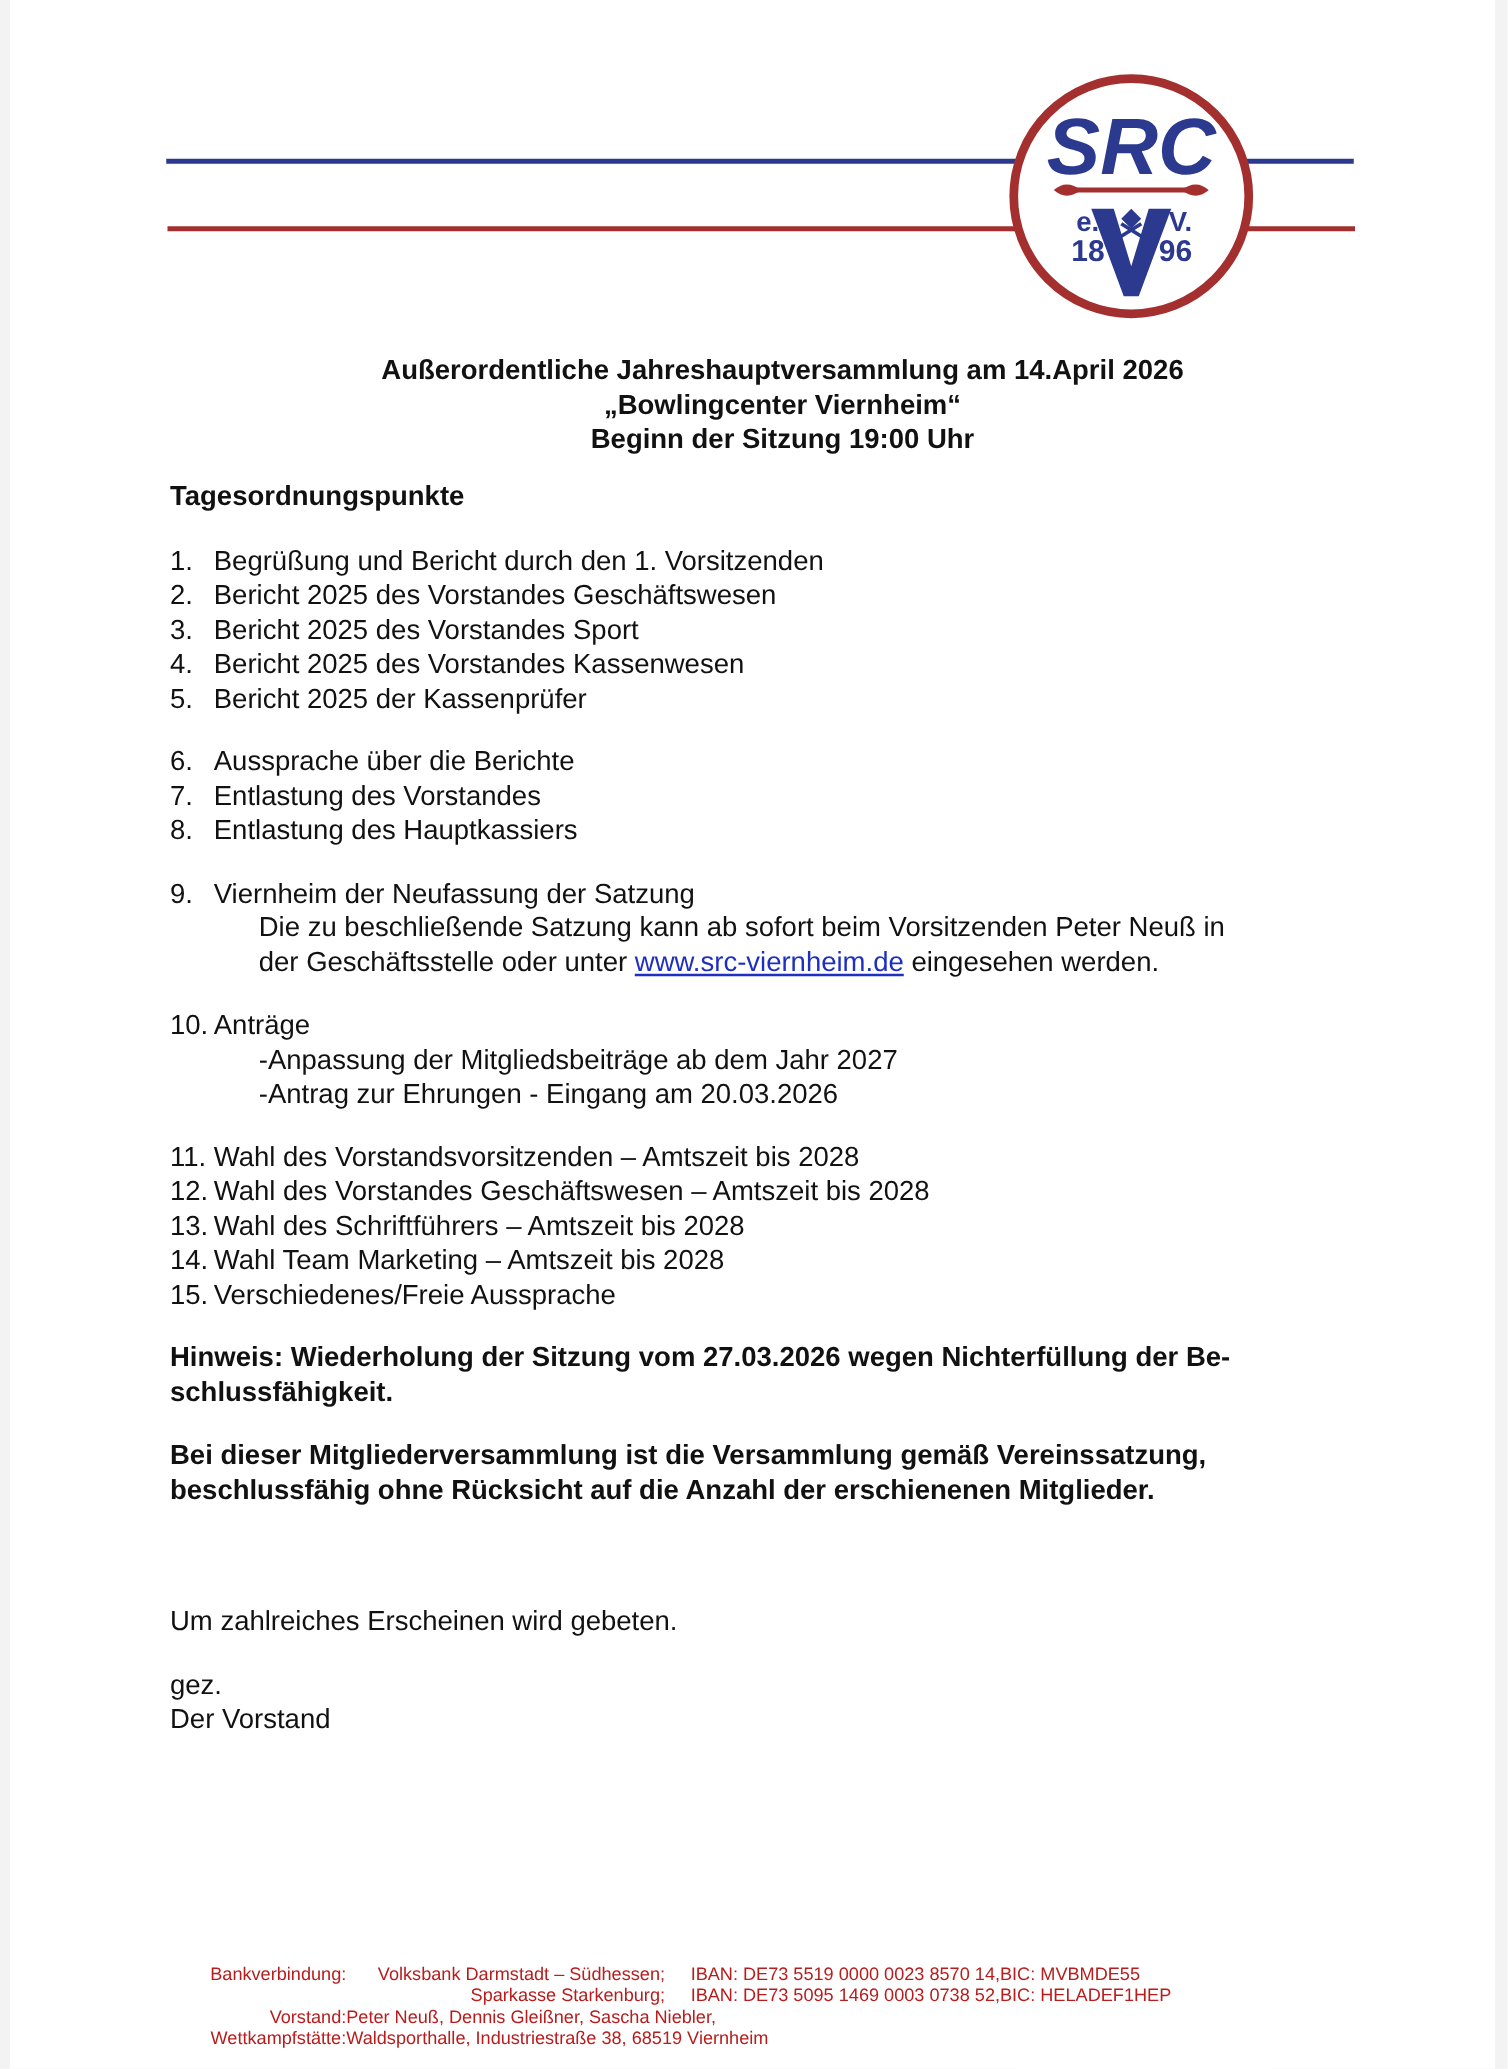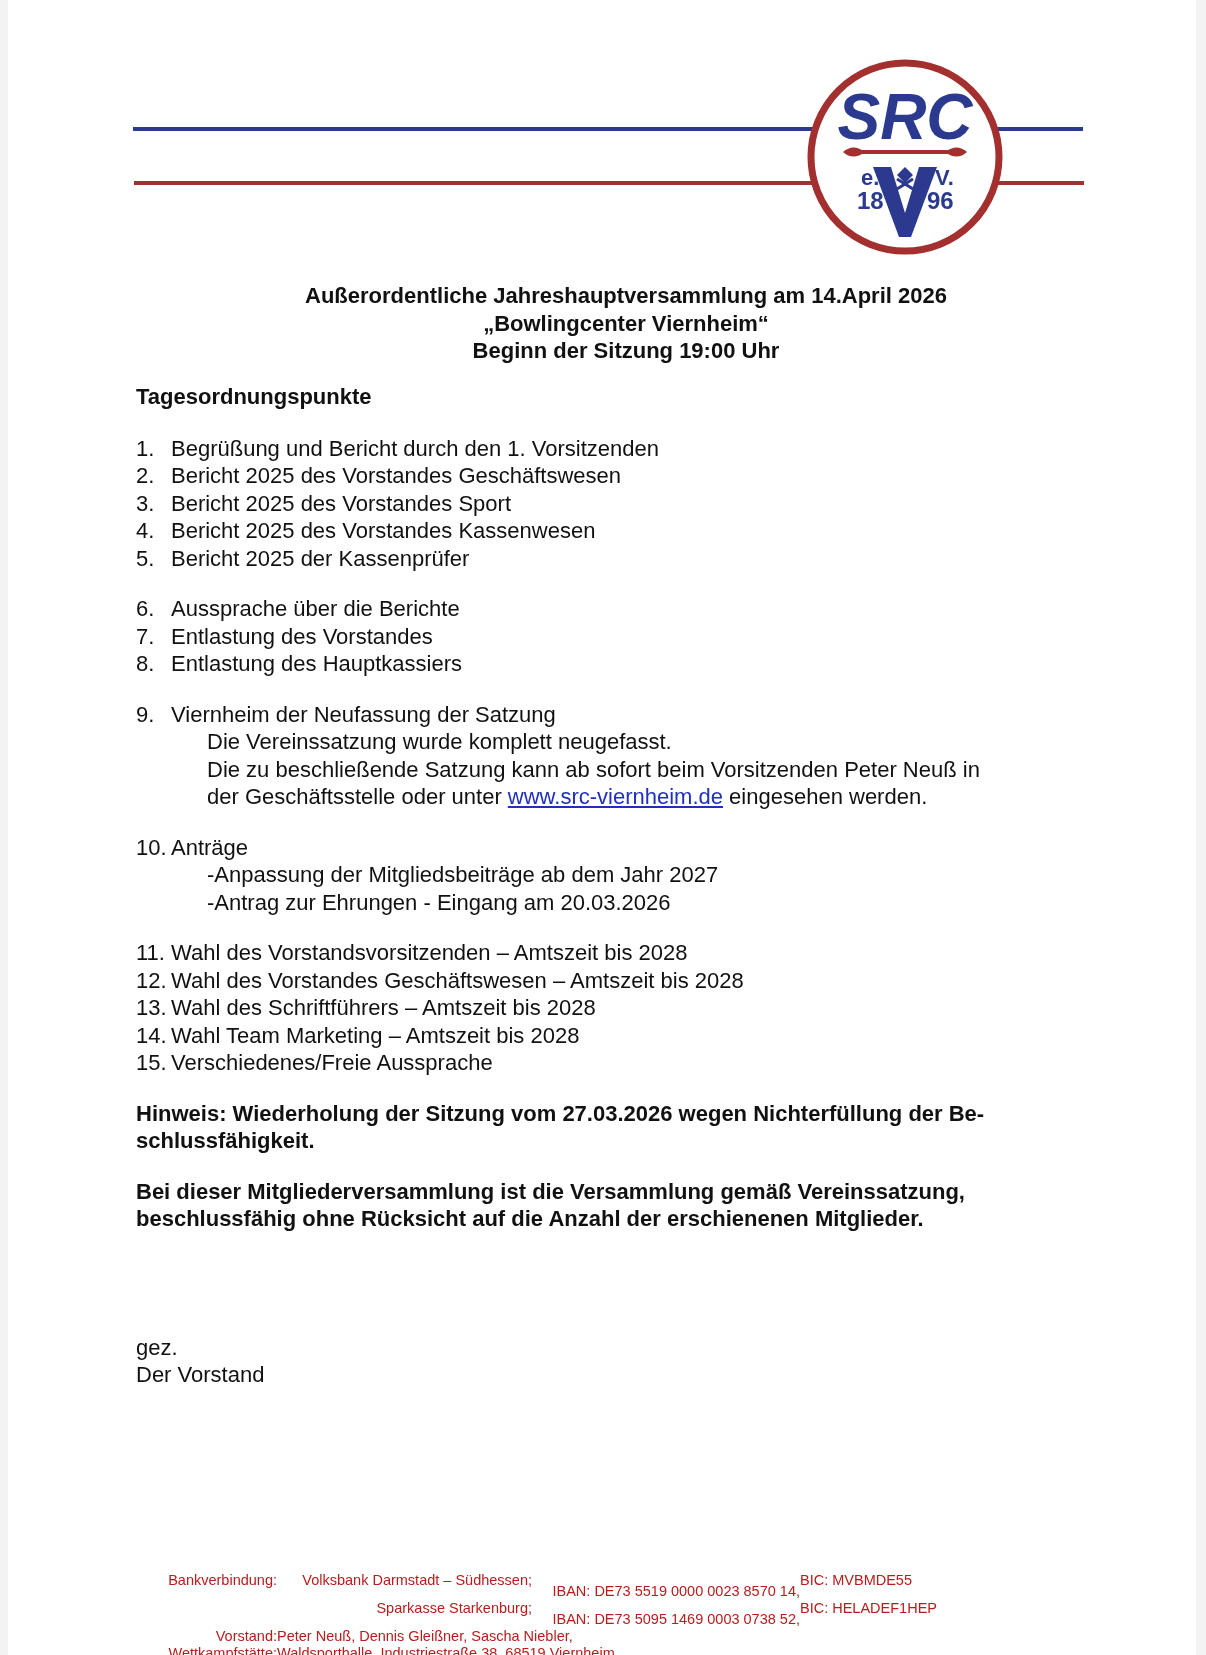--- a/index.html
+++ b/index.html
@@ -25,21 +25,21 @@
   .agenda .txt { flex: 1; }
   .gap { height: 23px; }
   .sub { padding-left: 71px; }
   .link { color: #1f2fbf; text-decoration: underline; }
   .bold { font-weight: bold; }
   .notice { margin: 0; }
   .footer { position: absolute; left: 136px; top: 1572px; font-size: 14.5px; line-height: 17px; color: #b91c1c; text-align: right; }
   .frow { display: flex; }
   .fc1 { width: 141px; }
   .fc2 { width: 255px; }
-  .fc3 { width: 268px; margin-top: 11px; }
+  .fc3 { width: 268px; }
 </style>
 </head>
 <body>
 
 <div class="page"></div>
 
 <div class="hline blue"></div>
 <div class="hline red"></div>
 
 <svg class="logo" viewBox="0 0 200 200">
@@ -104,21 +104,20 @@
         <span class="txt">Entlastung des Hauptkassiers</span>
       </li>
   </ul>
   <div class="gap"></div>
   <ul class="agenda">
     <li>
         <span class="num">9.</span>
         <span class="txt">Viernheim der Neufassung der Satzung</span>
       </li>
   </ul>
-  <div class="sub">Die Vereinssatzung wurde komplett neugefasst.</div>
   <div class="sub">Die zu beschließende Satzung kann ab sofort beim Vorsitzenden Peter Neuß in</div>
   <div class="sub"><span>der Geschäftsstelle oder unter </span><a class="link">www.src-viernheim.de</a><span> eingesehen werden.</span></div>
   <div class="gap"></div>
   <ul class="agenda">
     <li>
         <span class="num">10.</span>
         <span class="txt">Anträge</span>
       </li>
   </ul>
   <div class="sub">-Anpassung der Mitgliedsbeiträge ab dem Jahr 2027</div>
@@ -150,20 +149,21 @@
   <div class="notice bold">
     <div>Hinweis: Wiederholung der Sitzung vom 27.03.2026 wegen Nichterfüllung der Be-</div>
     <div>schlussfähigkeit.</div>
   </div>
   <div class="gap"></div>
   <div class="notice bold">
     <div>Bei dieser Mitgliederversammlung ist die Versammlung gemäß Vereinssatzung,</div>
     <div>beschlussfähig ohne Rücksicht auf die Anzahl der erschienenen Mitglieder.</div>
   </div>
   <div style="height:78px"></div>
+  <div>Um zahlreiches Erscheinen wird gebeten.</div>
   <div class="gap"></div>
   <div>gez.</div>
   <div>Der Vorstand</div>
 </div>
 
 <div class="footer">
   <div class="frow">
     <span class="fc1">Bankverbindung:</span>
     <span class="fc2">Volksbank Darmstadt – Südhessen;</span>
     <span class="fc3">IBAN: DE73 5519 0000 0023 8570 14,</span>

